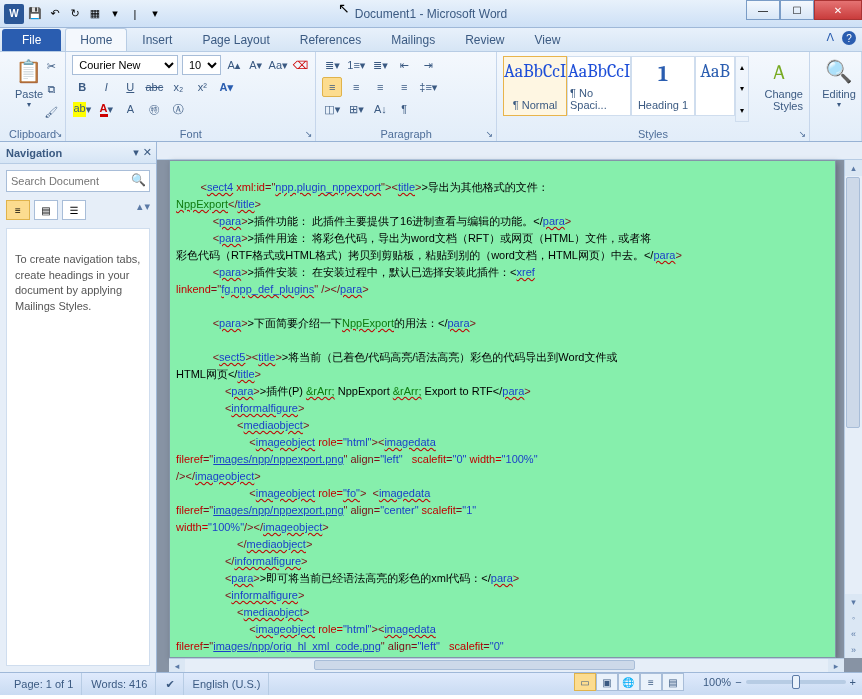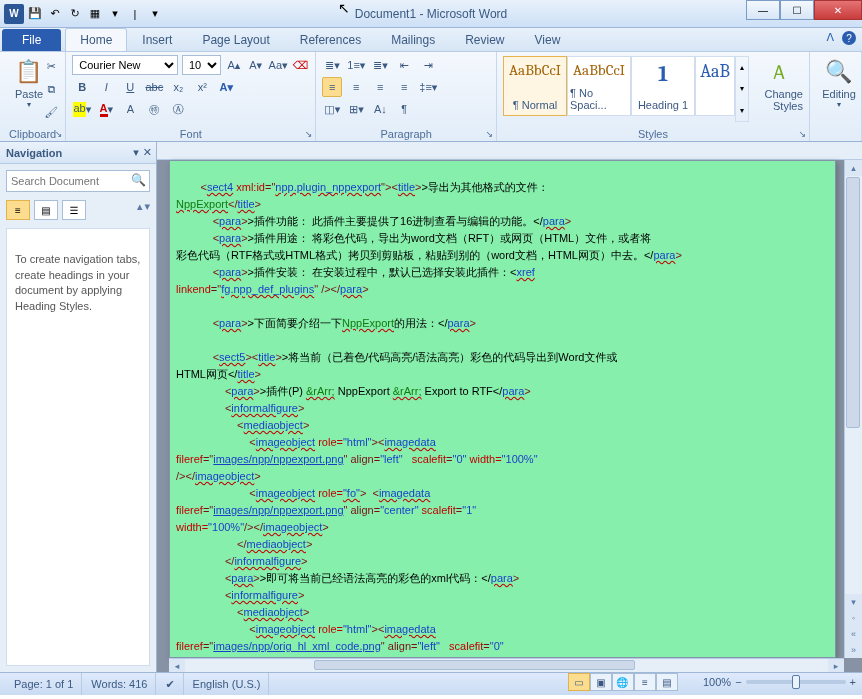--- a/index.html
+++ b/index.html
@@ -28,21 +28,21 @@
 .bigbtn{display:flex;flex-direction:column;align-items:center;width:46px;padding-top:2px;color:#3b5a82}
 .bigbtn .ico{width:32px;height:32px;display:flex;align-items:center;justify-content:center;font-size:22px}
 .row{display:flex;align-items:center;gap:4px;height:22px}
 select.combo{height:20px;border:1px solid #a8bdd8;background:#fff;font-size:11px;padding:1px 2px}
 .tb{width:20px;height:20px;display:flex;align-items:center;justify-content:center;color:#3b5a82;border-radius:2px}
 .tb.sel{background:#fcdc8f;border:1px solid #e0b34b}
 .aa{font-weight:bold}
 .styles-gallery{display:flex;gap:0;margin-top:2px;height:66px}
 .style-item{border:1px solid #cfddee;background:#fff;width:64px;height:60px;display:flex;flex-direction:column;align-items:center;justify-content:space-between;padding:4px 2px;font-size:10px;color:#3b5a82}
 .style-item.sel{border:1px solid #e8b44b;background:#fef6e2}
-.style-item .preview{font-family:Cambria,serif;font-size:15px;color:#a16207}
+.style-item .preview{font-family:Cambria,serif;font-size:18px;color:#1d4ed8}
 
 .main{display:flex;height:530px}
 
 .nav{width:157px;border-right:1px solid #9fb8d8;background:#e6eef8;display:flex;flex-direction:column}
 .nav-header{height:22px;background:linear-gradient(#eaf2fb,#d6e5f5);border-bottom:1px solid #b7cce4;display:flex;align-items:center;padding:0 6px;color:#3b5a82;font-weight:bold;font-size:12px;position:relative}
 .nav-header .btns{position:absolute;right:4px;display:flex;gap:4px;font-weight:normal;font-size:10px}
 .nav-search{margin:6px;position:relative}
 .nav-search input{width:100%;height:22px;border:1px solid #a8bdd8;padding:2px 22px 2px 4px;font-size:11px}
 .nav-search .sico{position:absolute;right:4px;top:3px;font-size:12px;color:#5b7aa6}
 .nav-tabs{display:flex;gap:4px;margin:2px 6px}
@@ -68,21 +68,21 @@
 .hscroll{position:absolute;left:12px;right:18px;bottom:0;height:14px;background:#e6eef8;border-top:1px solid #b7cce4;display:flex;align-items:center}
 .hscroll .arr{width:16px;height:100%;display:flex;align-items:center;justify-content:center;font-size:9px;color:#5b7aa6;background:#dbe7f4}
 .hscroll .track{flex:1;position:relative;height:100%}
 .hscroll .thumb{position:absolute;height:10px;top:1px;background:#cdd9e9;border:1px solid #a8bdd8;border-radius:2px}
 
 .status{height:23px;background:linear-gradient(#dfeafc,#c9dbf2);border-top:1px solid #9fb8d8;display:flex;align-items:flex-start;padding:0 6px;color:#3b5a82;font-size:11px;gap:1px}
 .status .cell{padding:0 8px;border-right:1px solid #b7cce4;height:100%;display:flex;align-items:center}
 .status .views{margin-left:auto;display:flex;align-items:center;gap:0}
 .vbtn{width:22px;height:18px;border:1px solid #a8bdd8;background:#eaf2fb;display:flex;align-items:center;justify-content:center;font-size:10px}
 .vbtn.sel{background:#fcdc8f;border-color:#e0b34b}
-.zoom{display:flex;align-items:center;gap:4px;margin-left:25px}
+.zoom{display:flex;align-items:center;gap:4px;margin-left:19px}
 .zoom .slider{width:100px;height:4px;background:#b7cce4;position:relative;border-radius:2px}
 .zoom .slider .knob{position:absolute;width:8px;height:14px;background:#eaf2fb;border:1px solid #5b7aa6;top:-5px;border-radius:2px}
 </style>
 </head>
 <body>
 
 <div class="titlebar">
   <div class="qat">
     <div class="word-ico">W</div>
     <div class="ico">💾</div>
@@ -244,21 +244,21 @@
       <div class="nav-tab sel">≡</div>
       <div class="nav-tab">▤</div>
       <div class="nav-tab">☰</div>
       <div class="nav-updown">
           <span>▴</span>
           <span>▾</span>
         </div>
     </div>
     <div class="nav-body">
       <br>
-      <div>To create navigation tabs, create headings in your document by applying Heading Styles.</div>
+      <div>To create navigation tabs, create headings in your document by applying Mailings Styles.</div>
     </div>
   </div>
 
   <div class="docwrap">
     <div class="rulers-top"></div>
     <div class="page">
 <div class="doc"><span class="t-tag">        &lt;</span><span class="t-tagname">sect4</span><span class="t-attr"> xml:id</span><span class="t-tag">="</span><span class="t-val">npp.plugin_nppexport</span><span class="t-tag">"&gt;&lt;</span><span class="t-tagname">title</span><span class="t-tag">&gt;</span><span>&gt;导出为其他格式的文件：</span>
 <span class="t-green">NppExport</span><span class="t-tag">&lt;/</span><span class="t-tagname">title</span><span class="t-tag">&gt;</span>
 <span class="t-tag">            &lt;</span><span class="t-tagname">para</span><span class="t-tag">&gt;</span><span>&gt;插件功能： 此插件主要提供了16进制查看与编辑的功能。&lt;/</span><span class="t-tagname">para</span><span class="t-tag">&gt;</span>
 <span class="t-tag">            &lt;</span><span class="t-tagname">para</span><span class="t-tag">&gt;</span><span>&gt;插件用途： 将彩色代码，导出为word文档（RFT）或网页（HTML）文件，或者将</span>

